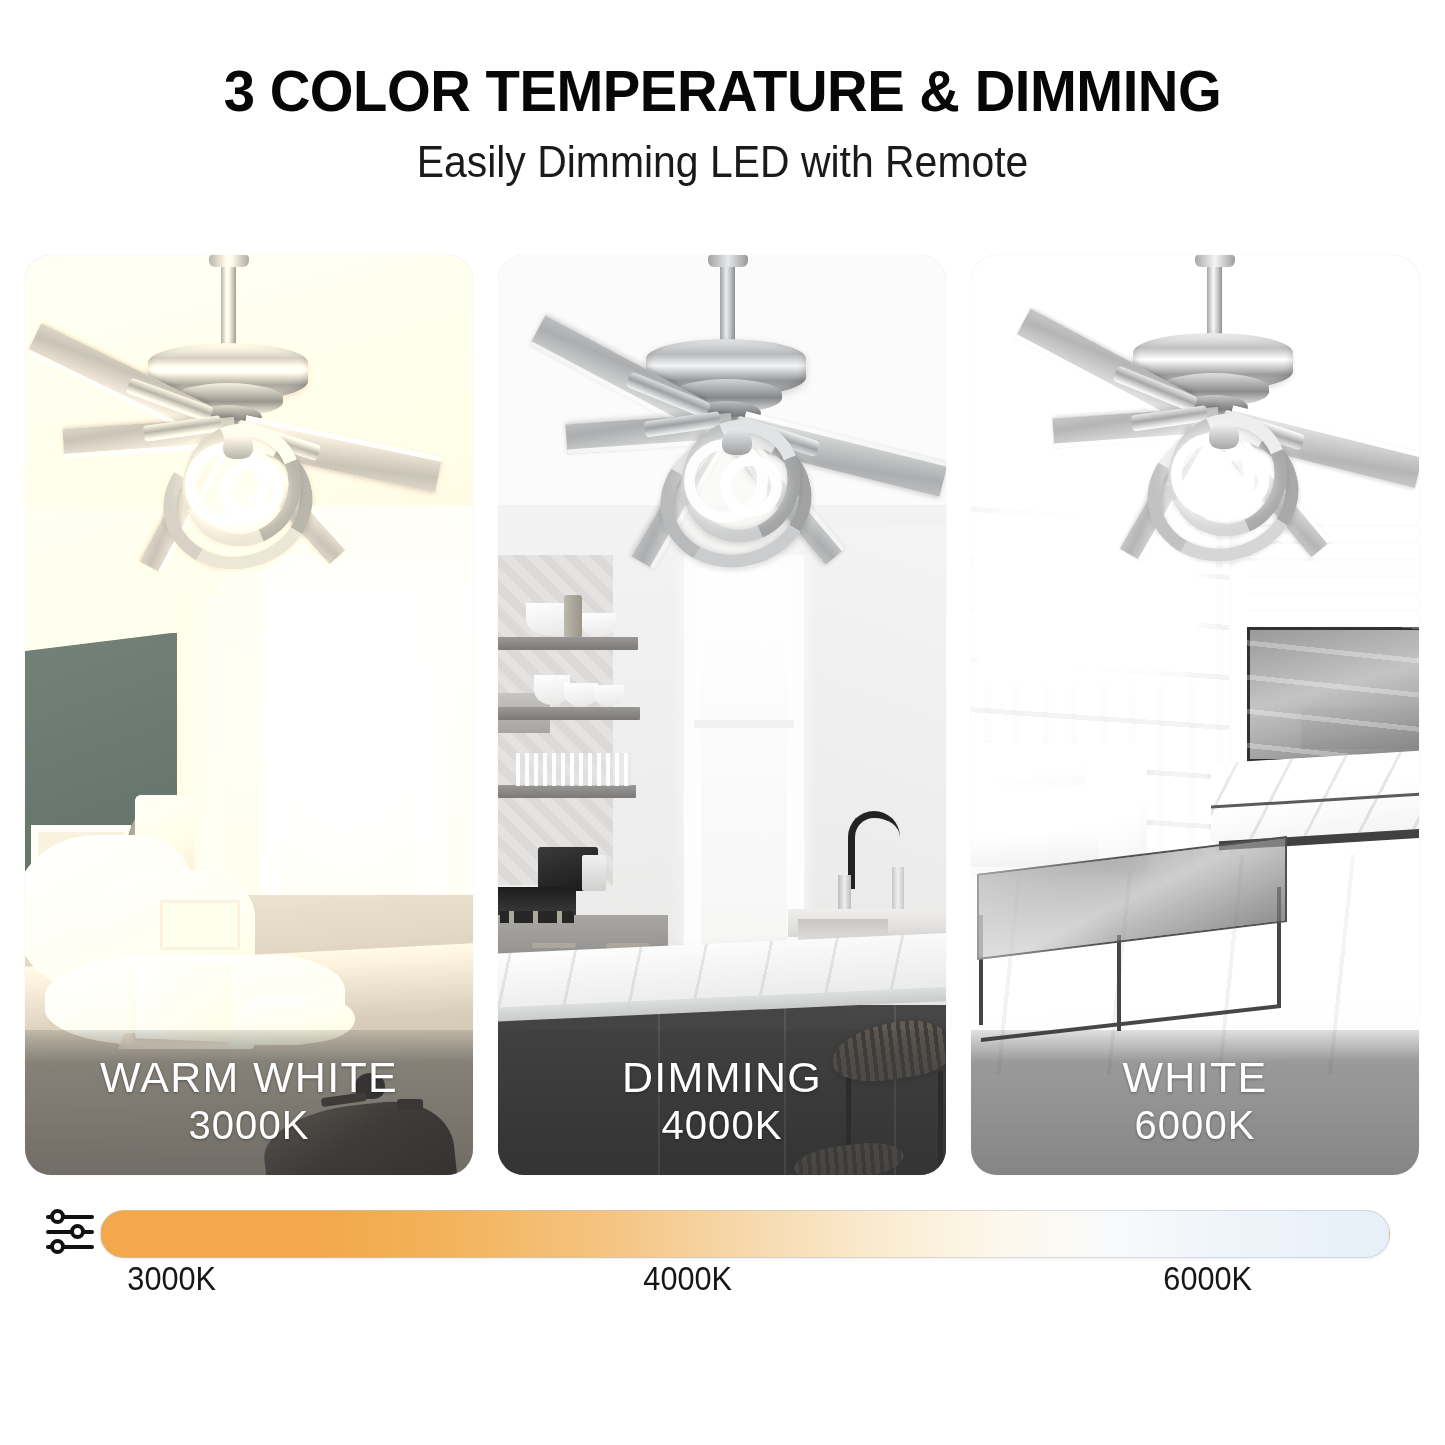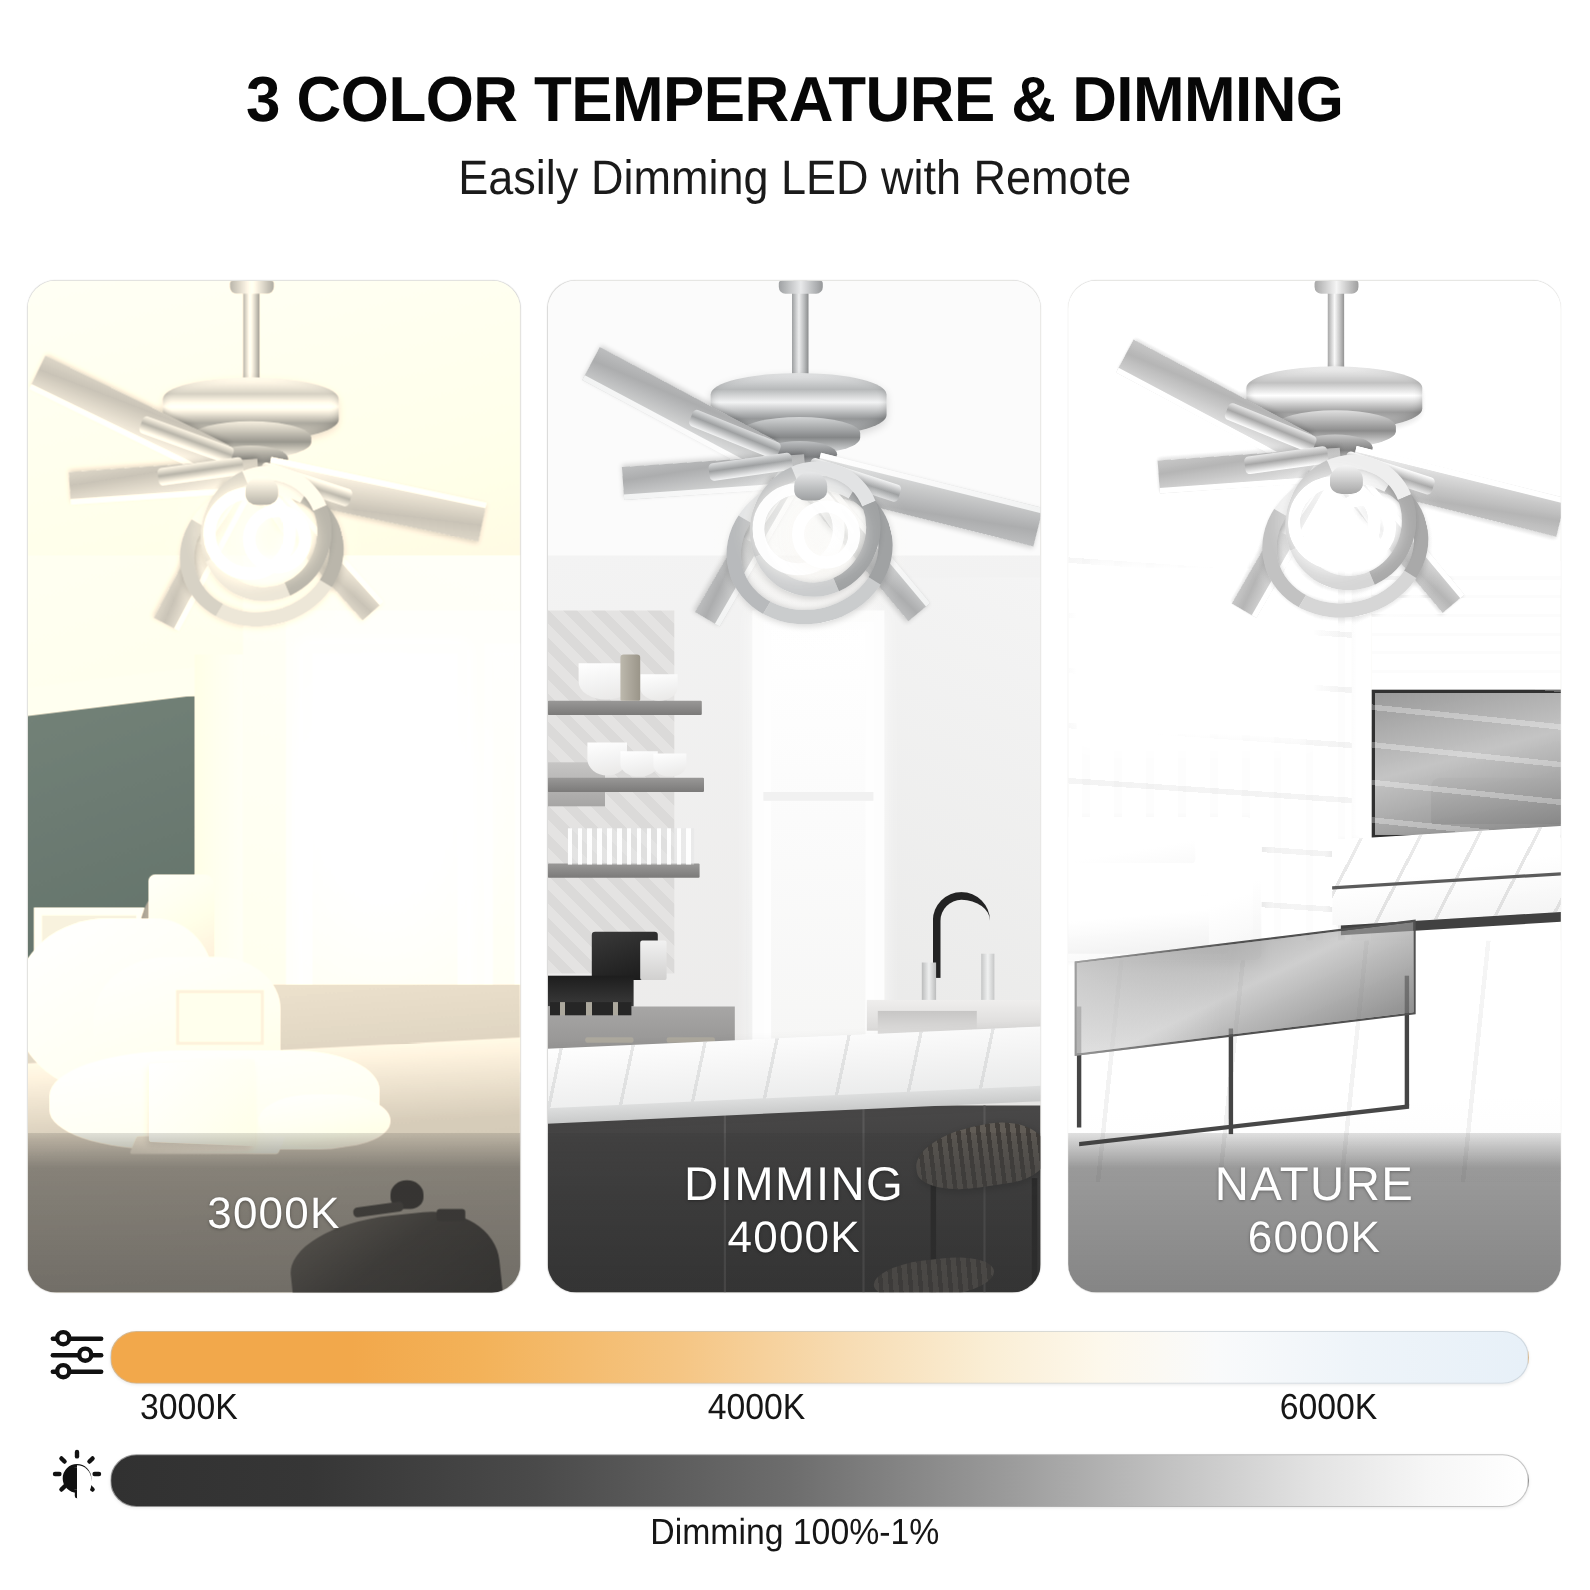--- a/index.html
+++ b/index.html
@@ -434,20 +434,21 @@
           <div class="fan-glow" style="left:118px; top:152px; width:192px; height:190px;"></div>
           <div class="ring" style="left:138px; top:182px; width:150px; height:132px; transform:rotate(-14deg);"></div>
           <div class="ring" style="left:158px; top:168px; width:118px; height:124px; transform:rotate(22deg);"></div>
           <div class="led" style="left:160px; top:188px; width:84px; height:84px;"></div>
           <div class="led" style="left:196px; top:204px; width:62px; height:62px;"></div>
           <div class="bulbcap" style="left:198px; top:178px;"></div>
         </div>
       </div>
     </div>
     <div class="cap">
+      <div class="cap-name">WARM WHITE</div>
       <div class="cap-k">3000K</div>
     </div>
   </div>
 
   <div class="panel nature">
     <div class="scene">
       <div class="kt-ceil"></div>
       <div class="kt-wall"></div>
       <div class="kt-backsplash"></div>
       <div class="kt-wall2"></div>
@@ -578,21 +579,21 @@
           <div class="fan-glow" style="left:158px; top:142px; width:192px; height:190px;"></div>
           <div class="ring" style="left:176px; top:172px; width:152px; height:134px; transform:rotate(-14deg);"></div>
           <div class="ring" style="left:198px; top:158px; width:118px; height:124px; transform:rotate(22deg);"></div>
           <div class="led" style="left:200px; top:178px; width:84px; height:84px;"></div>
           <div class="led" style="left:236px; top:194px; width:62px; height:62px;"></div>
           <div class="bulbcap" style="left:238px; top:168px;"></div>
         </div>
       </div>
     </div>
     <div class="cap">
-      <div class="cap-name">NATURE</div>
+      <div class="cap-name">WHITE</div>
       <div class="cap-k">6000K</div>
     </div>
   </div>
 </div>
 
 <div class="sliders">
 
   <div class="slider-row">
     <div class="ico">
       <div class="eq-line" style="left:2px;  top:9px;  width:48px;"></div>
@@ -603,29 +604,13 @@
       <div class="eq-knob" style="left:6px;  top:33px;"></div>
     </div>
     <div class="bar bar-temp"></div>
     <div class="ticks">
       <span class="tick" style="left:24px;">3000K</span>
       <span class="tick" style="left:540px;">4000K</span>
       <span class="tick" style="left:1060px;">6000K</span>
     </div>
   </div>
 
-  <div class="slider-row" style="margin-top:32px;">
-    <div class="ico">
-      <div class="ray" style="transform:rotate(0deg);"></div>
-      <div class="ray" style="transform:rotate(45deg);"></div>
-      <div class="ray" style="transform:rotate(90deg);"></div>
-      <div class="ray" style="transform:rotate(135deg);"></div>
-      <div class="ray" style="transform:rotate(180deg);"></div>
-      <div class="ray" style="transform:rotate(225deg);"></div>
-      <div class="ray" style="transform:rotate(270deg);"></div>
-      <div class="ray" style="transform:rotate(315deg);"></div>
-      <div class="sun-core"></div>
-      <div class="sun-half" style="left:26px; top:14px; width:13px; height:30px; background:#fff; border-radius:0 16px 16px 0;"></div>
-    </div>
-    <div class="bar bar-dim"></div>
-    <div class="dim-label">Dimming 100%-1%</div>
-  </div>
 </div>
 
 </body></html>

